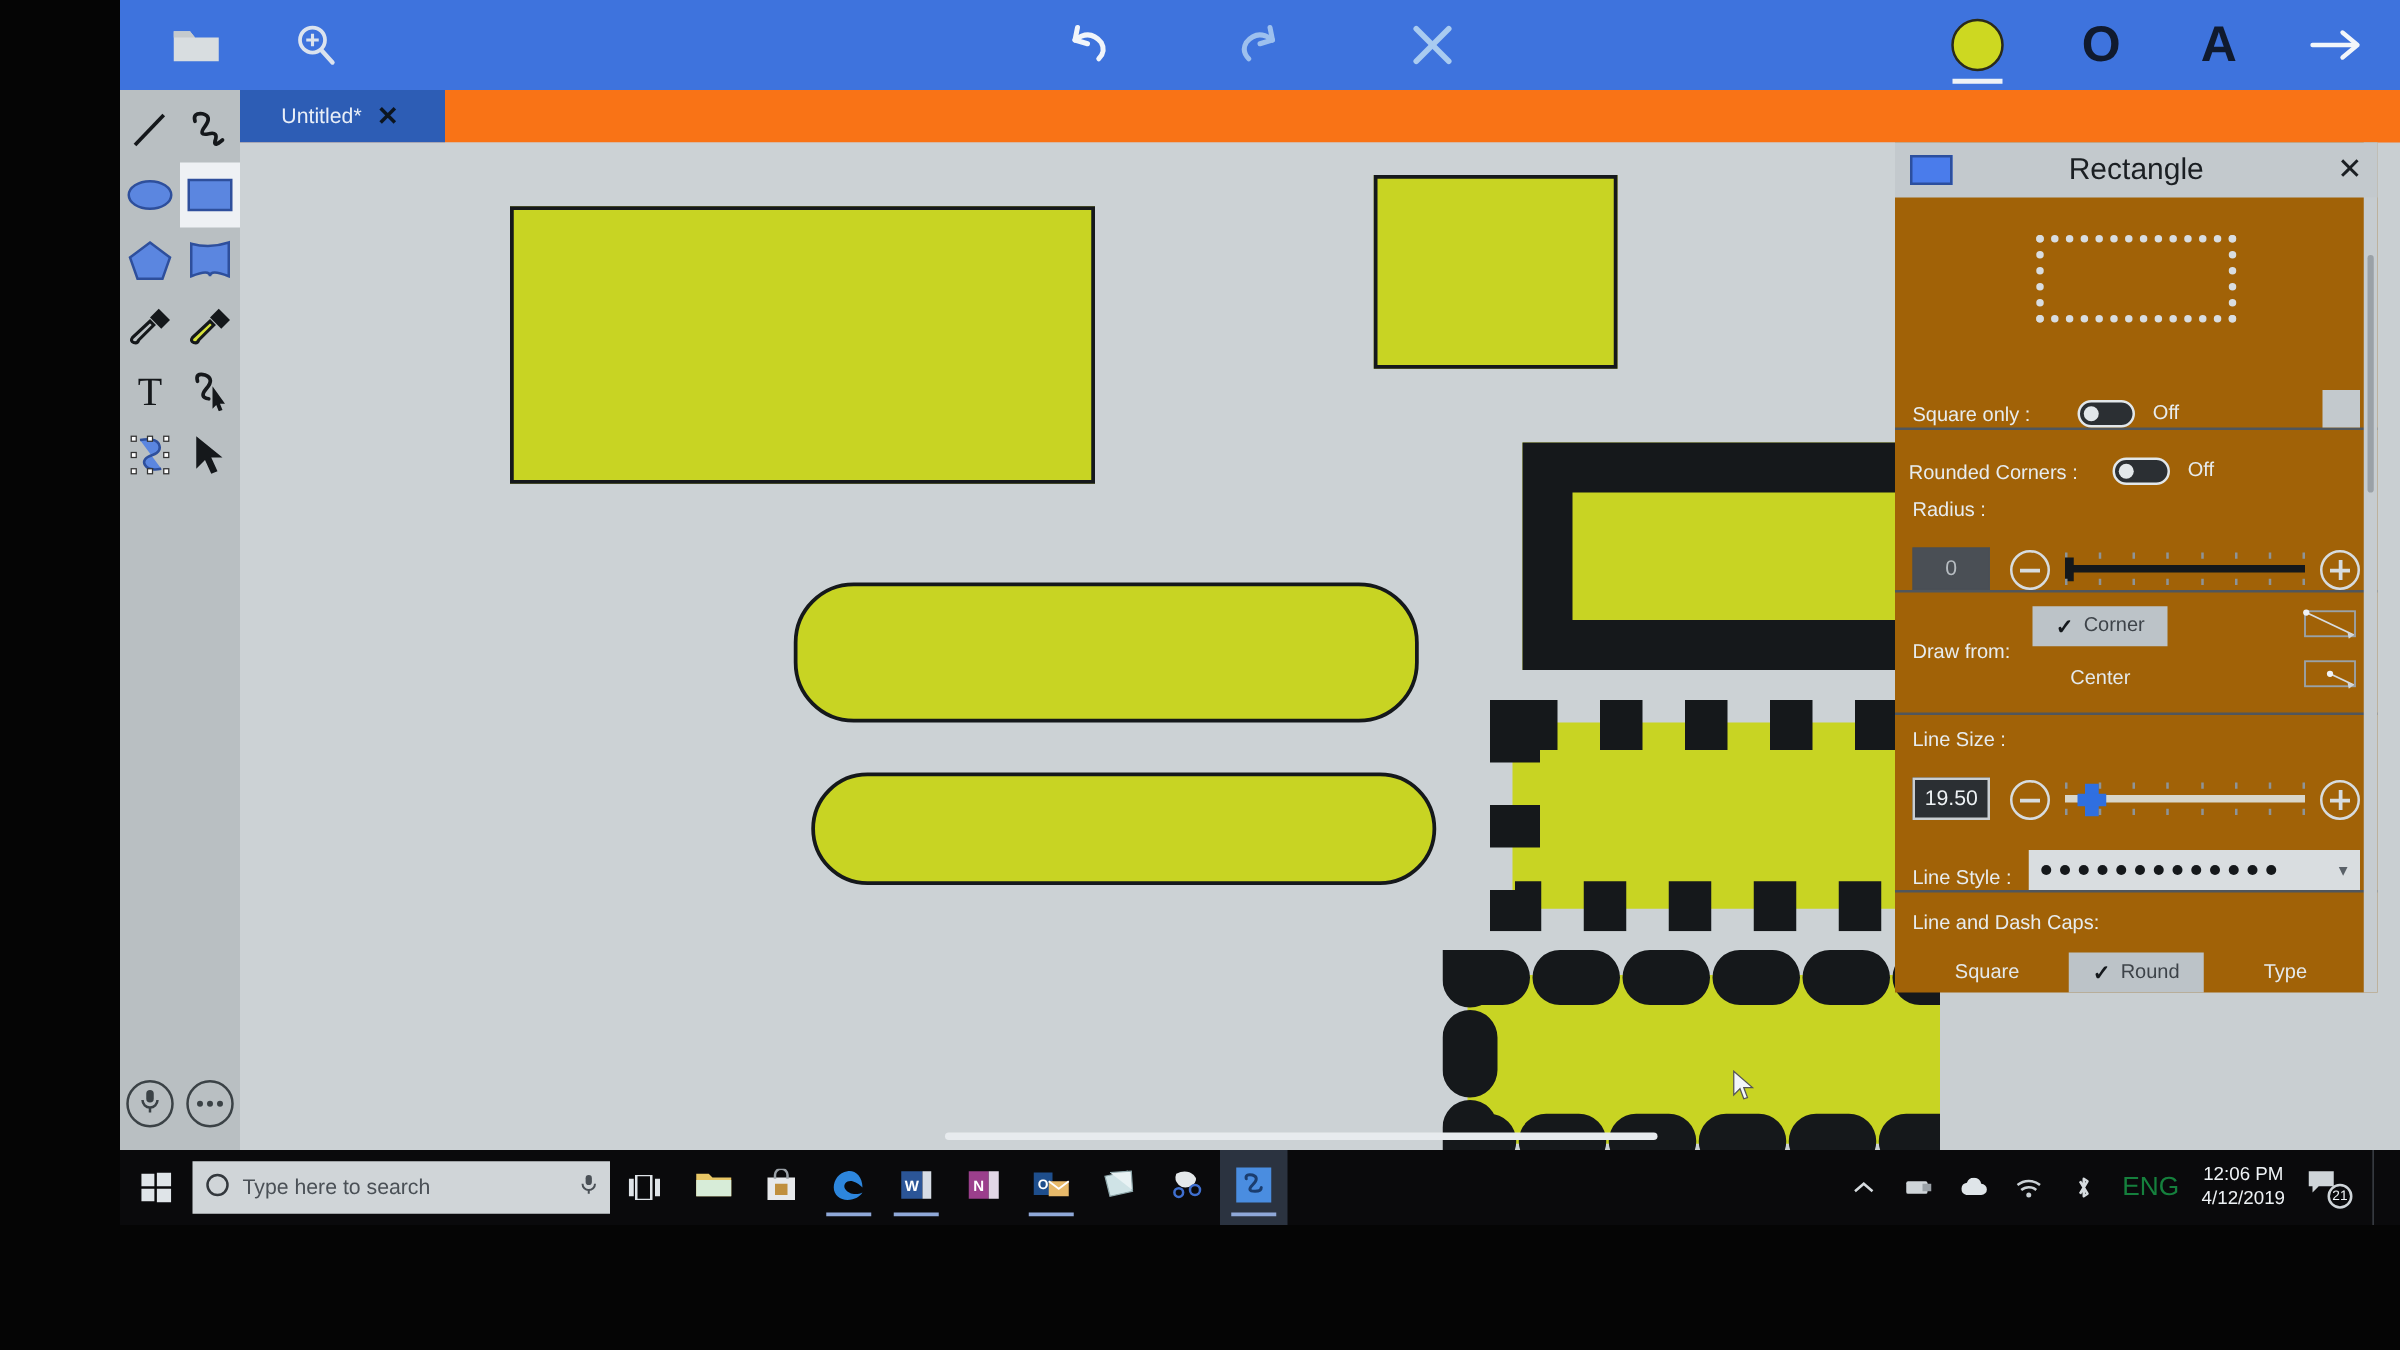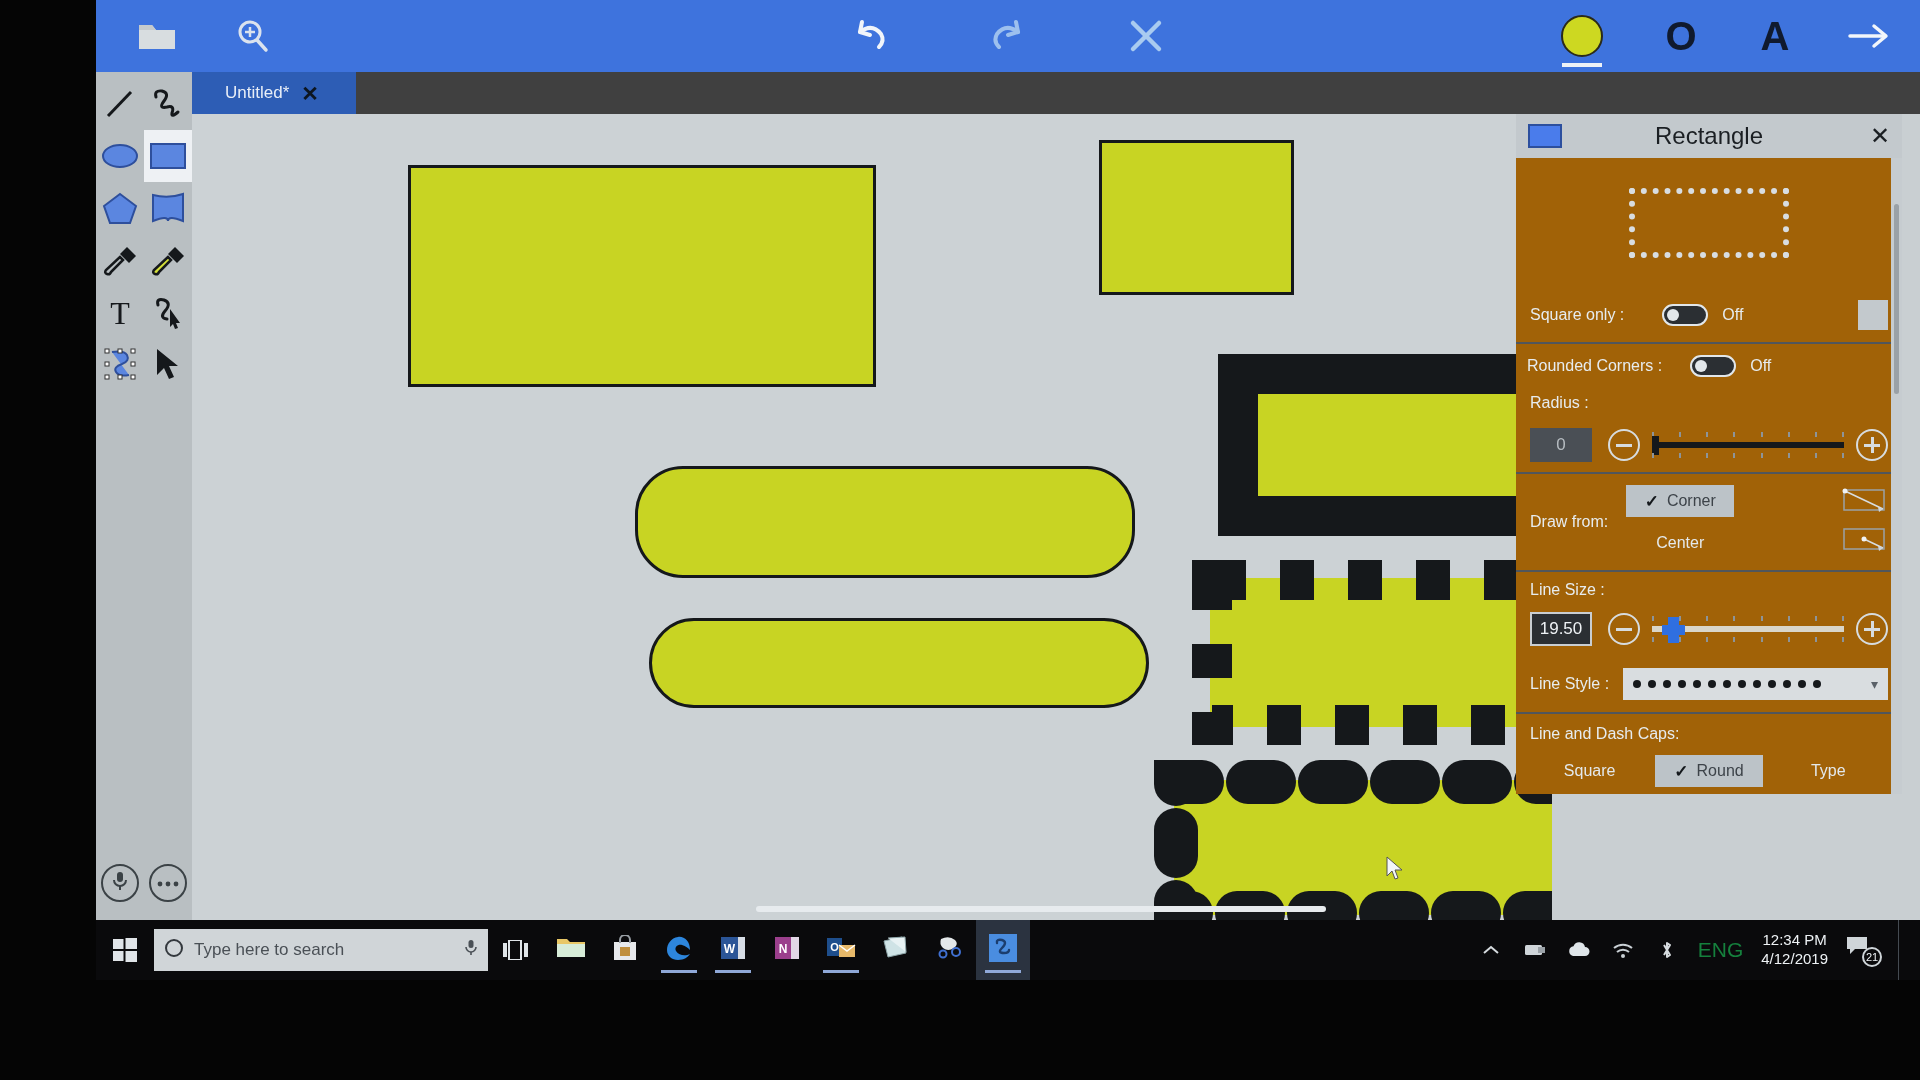--- a/index.html
+++ b/index.html
@@ -36,21 +36,21 @@
   }
   .swatch-underline {
     position: absolute; bottom: -3px; left: 8px; width: 40px; height: 4px; background: #eef2f6;
   }
   .brush-o { font-size: 40px; font-weight: 700; color: #101a2e; line-height: 1; font-family: "Liberation Sans", sans-serif; }
   .brush-a { font-size: 40px; font-weight: 700; color: #101a2e; line-height: 1; font-family: "Liberation Sans", sans-serif; }
 
   
   #tabstrip {
     position: absolute; left: 0; top: 72px; width: 1824px; height: 42px;
-    background: #404040;
+    background: #f97316;
   }
   #tab-untitled {
     position: absolute; left: 92px; top: 0; width: 168px; height: 42px;
     background: #2d5db5; display: flex; align-items: center; justify-content: center; gap: 12px;
     cursor: pointer;
   }
   #tab-untitled .tab-label { color: #e8eef7; font-size: 17px; }
   #tab-untitled .tab-x { color: #0c1520; font-size: 21px; font-weight: 600; line-height: 1; }
 
   
@@ -108,21 +108,21 @@
     font-size: 24px; pointer-events: none;
   }
   #props-header .hdr-close { margin-left: auto; color: #1b1f23; font-size: 24px; line-height: 1; z-index: 2; cursor: pointer; }
 
   .p-section { border-bottom: 2px solid #50565c; padding: 0 0 0 0; }
   .p-preview { height: 130px; display:flex; align-items:center; justify-content:center; }
   .preview-rect {
     width: 160px; height: 70px;
     border: 6px dotted #d8dde1;
   }
-  .row { display: flex; align-items: center; padding: 0 14px; }
+  .row { display: flex; align-items: flex-end; padding: 0 14px; }
   .p-label { color: #e7ecef; font-size: 16px; }
 
   .toggle {
     width: 46px; height: 22px; border-radius: 11px; border: 2px solid #e2e7ea;
     background: #2b2f33; position: relative; cursor: pointer; flex: none;
   }
   .toggle .knob { position: absolute; left: 3px; top: 3px; width: 12px; height: 12px; border-radius: 50%; background: #e2e7ea; }
   .toggle-state { color: #e7ecef; font-size: 16px; margin-left: 14px; }
 
   .value-box {
@@ -784,21 +784,21 @@
             <circle cx="11" cy="14" r="2" fill="#c9d0d5"></circle>
           </svg>
       </span>
       <span class="tray-icon">
         <svg width="16" height="20" viewBox="0 0 16 20">
             <path d="M5 5 L11 15 L8 17 L8 3 L11 5 L5 15" fill="none" stroke="#d6dbdf" stroke-width="2" stroke-linejoin="round"></path>
           </svg>
       </span>
       <span class="lang">ENG</span>
       <div id="clock">
-        <div>12:34 PM</div>
+        <div>12:06 PM</div>
         <div>4/12/2019</div>
       </div>
       <div id="notif">
         <svg width="28" height="22" viewBox="0 0 28 22">
             <path d="M1 2h20v12H9l-5 5v-5H1z" fill="#cfd5d9"></path>
           </svg>
         <div class="badge">21</div>
       </div>
       <div id="showdesktop"></div>
     </div>

